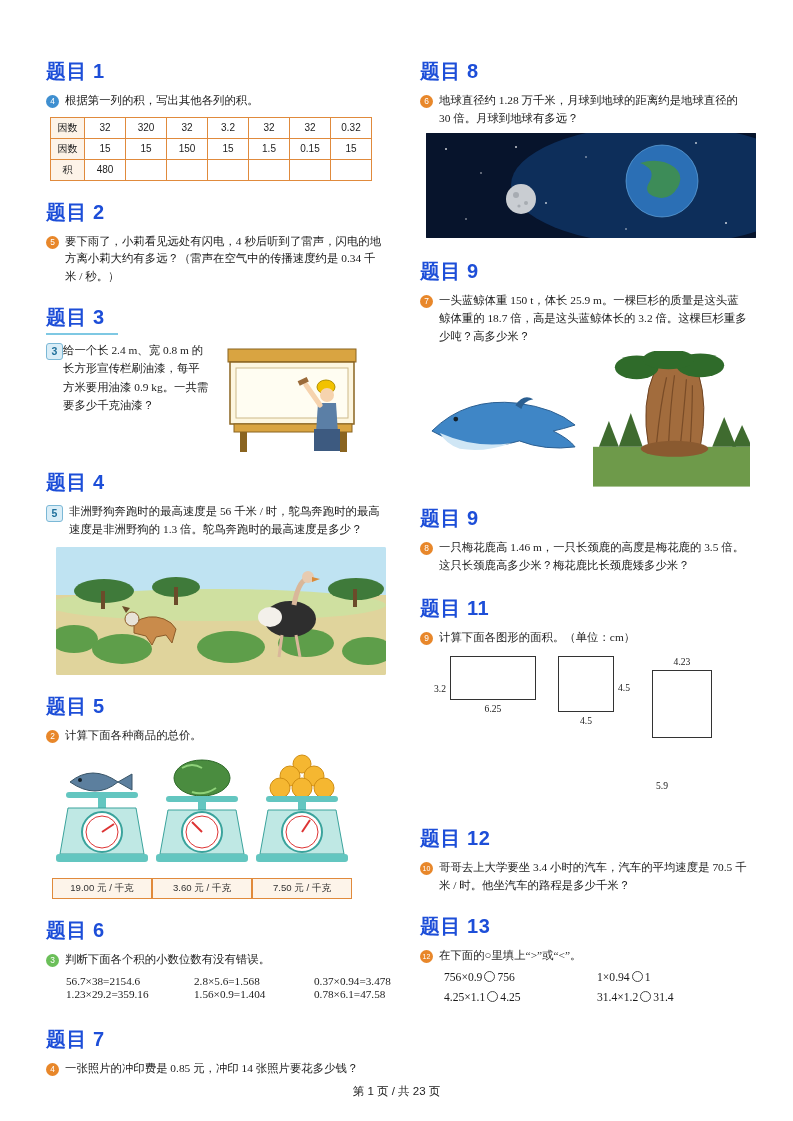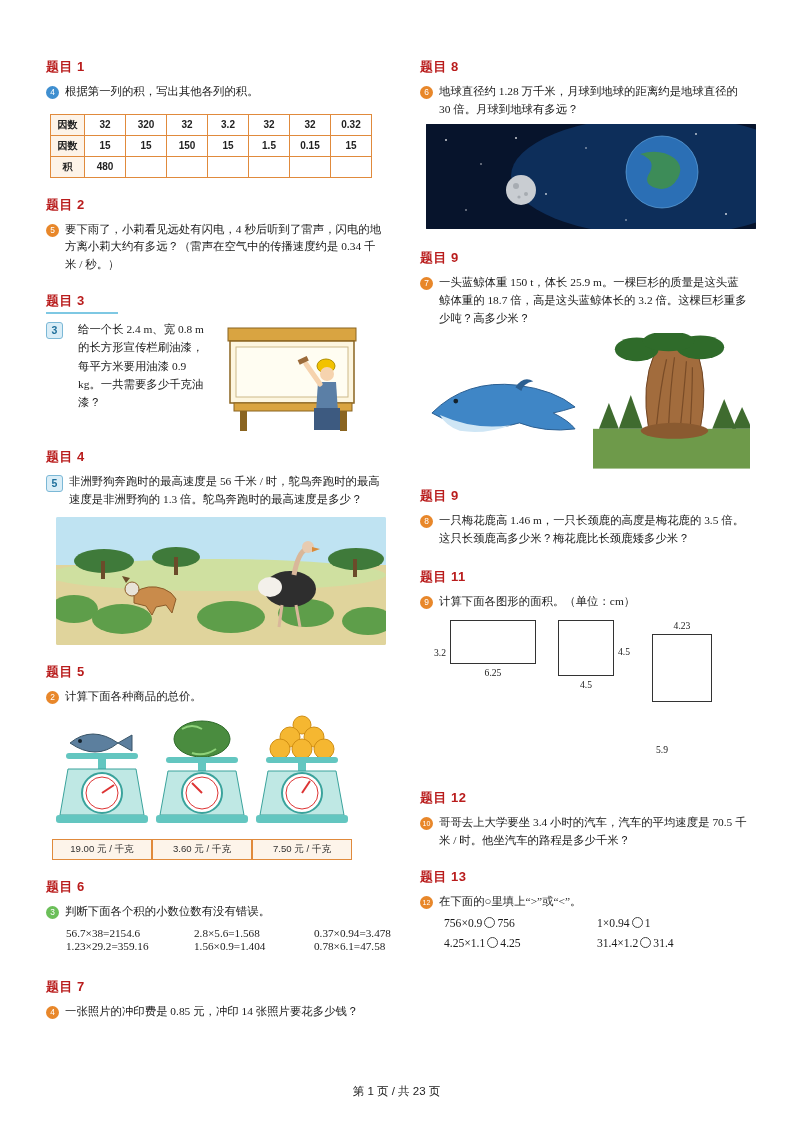--- a/index.html
+++ b/index.html
@@ -27,24 +27,24 @@
   .col-left { padding-right: 16px; }
   .col-right { padding-left: 22px; }
   .divider {
     width: 1px;
     background: #c8c8c8;
     margin: 0 0px;
     align-self: stretch;
   }
   h2.qtitle {
     font-family: "Liberation Sans", sans-serif;
-    font-size: 13px;
+    font-size: 20px;
     font-weight: bold;
     margin: 0 0 7px 0;
-    color: #b91c1c;
+    color: #1d4ed8;
     letter-spacing: .5px;
   }
   .block { margin-bottom: 18px; }
   .qline {
     display: flex;
     align-items: flex-start;
     gap: 6px;
     font-size: 11.4px;
     line-height: 1.55;
   }
@@ -70,24 +70,23 @@
     font-size: 10.5px;
     font-weight: bold;
     line-height: 15px;
     text-align: center;
     margin-top: 2px;
   }
   .qtext { flex: 1 1 auto; }
   
   table.factors {
     border-collapse: collapse;
-    margin: 13px 0 0 4px;
+    margin: 7px 0 0 4px;
     font-size: 10px;
     font-family: "Liberation Sans", sans-serif;
-    font-weight: bold;
   }
   table.factors td {
     border: 1px solid #e08a3c;
     width: 41px;
     height: 21px;
     text-align: center;
     color: #222;
   }
   table.factors td.head {
     width: 34px;
@@ -221,21 +220,21 @@
           <div class="numbadge" style="background:#e8872a">5</div>
           <div class="qtext">要下雨了，小莉看见远处有闪电，4 秒后听到了雷声，闪电的地方离小莉大约有多远？（雷声在空气中的传播速度约是 0.34 千米 / 秒。）</div>
         </div>
       </div>
 
       <div class="block">
         <h2 class="qtitle">题目 3</h2>
         <div class="accent-line"></div>
         <div class="q3wrap">
           <div class="sqbadge">3</div>
-          <div class="q3text" style="margin-left:15px">给一个长 2.4 m、宽 0.8 m 的长方形宣传栏刷油漆，每平方米要用油漆 0.9 kg。一共需要多少千克油漆？</div>
+          <div class="q3text" style="margin-left:0">给一个长 2.4 m、宽 0.8 m 的长方形宣传栏刷油漆，每平方米要用油漆 0.9 kg。一共需要多少千克油漆？</div>
           <div class="scene-board">
             <svg width="172" height="112" viewBox="0 0 172 112">
               <rect x="18" y="8" width="128" height="13" fill="#d9a441" stroke="#8a6420" stroke-width="1"></rect>
               <rect x="20" y="21" width="124" height="62" fill="#fdf6e0" stroke="#8a6420" stroke-width="1.5"></rect>
               <rect x="26" y="27" width="112" height="50" fill="#fffdf2" stroke="#cdb98a" stroke-width="1"></rect>
               <rect x="24" y="83" width="118" height="8" fill="#d9a441" stroke="#8a6420" stroke-width="1"></rect>
               <rect x="30" y="91" width="7" height="20" fill="#8a6420"></rect>
               <rect x="130" y="91" width="7" height="20" fill="#8a6420"></rect>
 
               <g>

